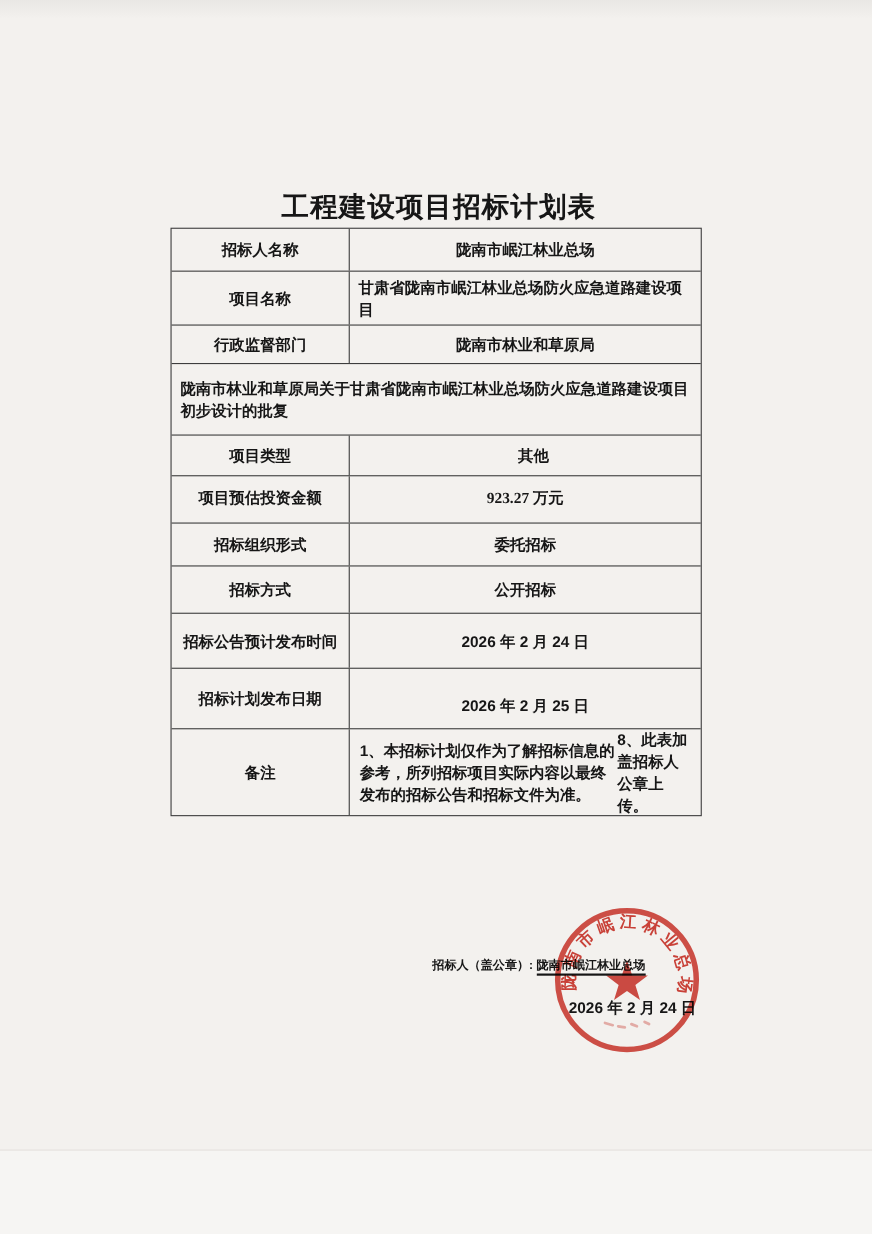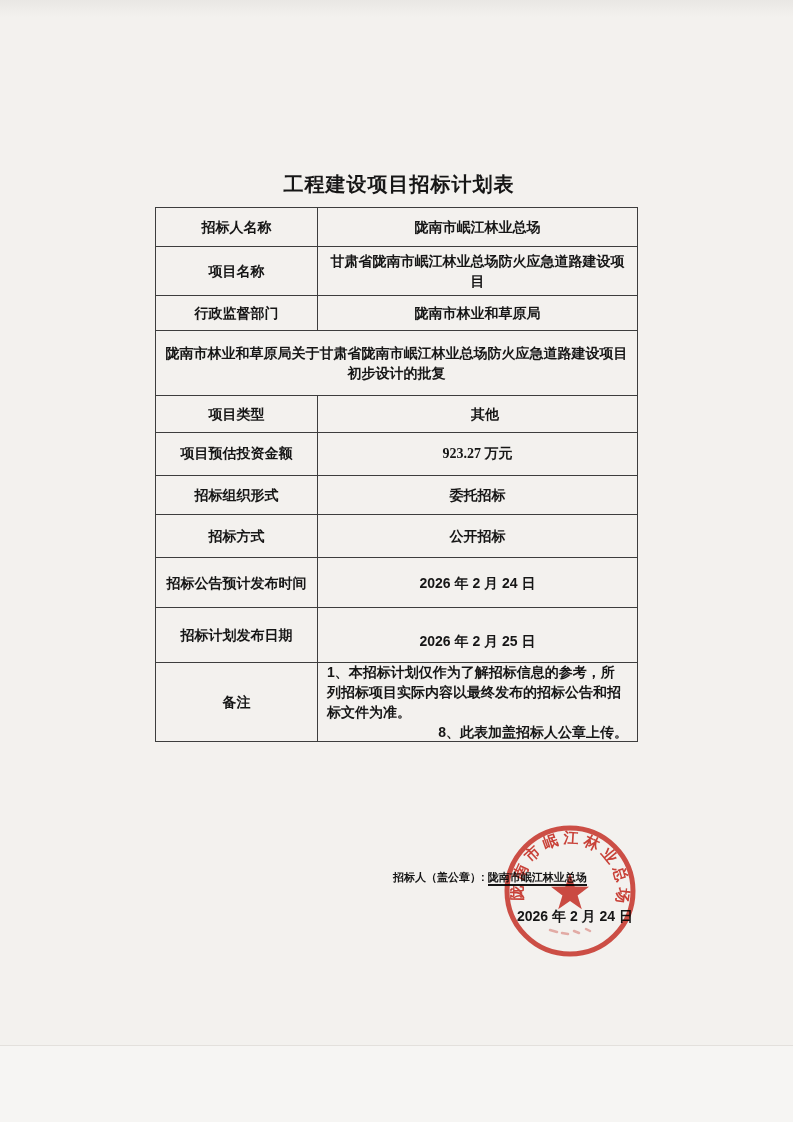--- a/index.html
+++ b/index.html
@@ -13,51 +13,51 @@
   .page {
     position: absolute; inset: 0;
     background: linear-gradient(180deg, #e9e7e4 0%, #f3f1ee 1.5%, #f3f1ee 100%);
   }
   .paper-edge {
     position: absolute; left: 0; top: 1045px; width: 793px; height: 77px;
     background: #f6f5f3; border-top: 1px solid #e3e0dc;
   }
   .title {
     position: absolute; top: 171px; left: 157px; width: 484px;
-    text-align: center; font-size: 20px; font-weight: bold;
+    text-align: center; font-size: 25px; font-weight: bold;
     color: #161616; letter-spacing: 1px; white-space: nowrap;
   }
   .table {
     position: absolute; top: 207px; left: 155px; width: 483px;
     border: 1px solid #3d3d3d;
   }
   .row { display: flex; border-bottom: 1px solid #3d3d3d; }
   .row:last-child { border-bottom: none; }
   .cell {
     display: flex; align-items: center; justify-content: center;
-    text-align: center; color: #161616; font-weight: bold;
+    text-align: left; color: #161616; font-weight: bold;
     font-size: 14px; line-height: 20px; padding: 2px 8px;
   }
   .label { width: 162px; flex: none; border-right: 1px solid #3d3d3d; }
   .value { flex: 1; }
   .row-1 { height: 39px; }
   .row-2 { height: 49px; }
   .row-3 { height: 35px; }
   .row-4 { height: 65px; }
   .row-5 { height: 92px; }
   .row-6 { height: 37px; gap: 15px; }
   .row-7 { height: 43px; font-family: Liberation Serif, serif; }
   .row-8 { height: 39px; }
   .row-9 { height: 43px; }
   .row-10 { height: 50px; }
   .row-11 { height: 55px; }
   .row-11 .value { padding-top: 14px; }
   .row-12 { height: 78px; }
   .row-12 .value {
-    flex-direction: column; align-items: flex-end; justify-content: center;
+    align-items: center; justify-content: center;
     text-align: left; padding: 4px 9px;
   }
   .remark-line { text-align: left; }
   .sig-line {
     position: absolute; top: 870px; left: 393px;
     font-size: 11px; font-weight: bold; color: #161616; white-space: nowrap;
   }
   .sig-name { border-bottom: 2px solid #161616; padding-bottom: 1px; }
   .sig-date {
     position: absolute; top: 908px; left: 505px; width: 140px;

